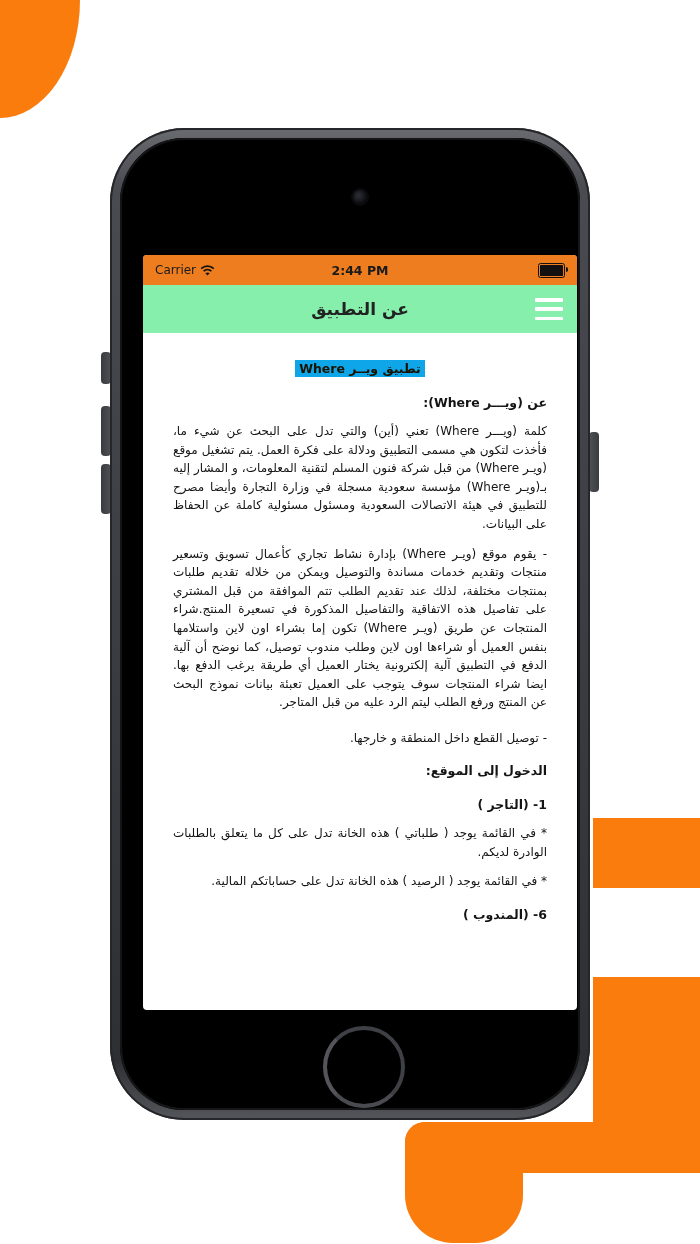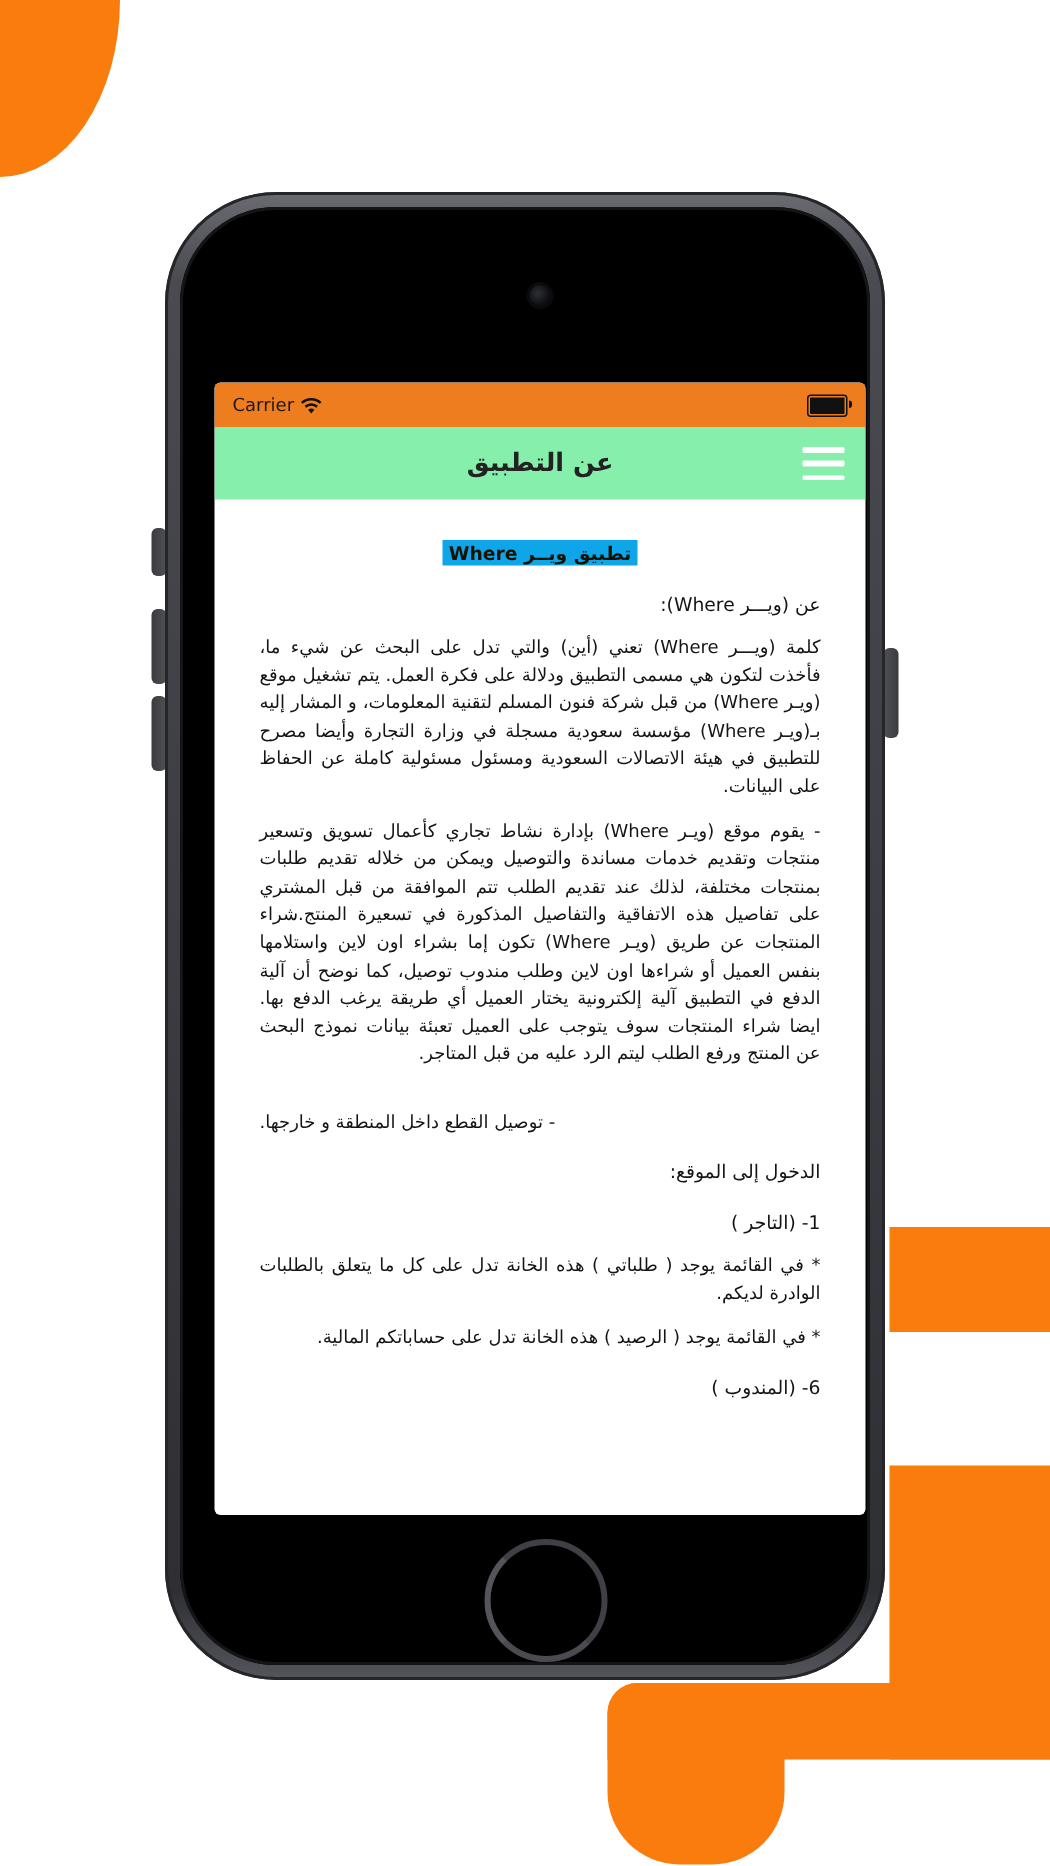--- a/index.html
+++ b/index.html
@@ -53,23 +53,23 @@
   .appbar-title{font-size:17px;font-weight:bold;color:#222;}
   .hamburger{position:absolute;right:14px;top:13px;width:28px;height:22px;cursor:pointer;
              display:flex;flex-direction:column;justify-content:space-between;}
   .hamburger span{display:block;height:3.5px;background:#fff;border-radius:1px;}
 
   .content{height:677px;padding:24px 30px 0 30px;box-sizing:border-box;direction:rtl;
            color:#141414;font-size:12px;line-height:1.55;overflow:hidden;}
   .blk{margin:0 0 11px 0;}
   .badge{text-align:center;margin:2px 0 14px 0;}
   .badge span{font-weight:bold;font-size:12.5px;padding:1px 4px;color:#1a1200;}
-  .heading{font-weight:normal;font-size:12.5px;margin:14px 0 10px 0;text-align:right;}
+  .heading{font-weight:bold;font-size:12.5px;margin:14px 0 10px 0;text-align:right;}
   .para{text-align:justify;}
-  .left-line{direction:rtl;text-align:left;margin:27px 0 6px 0;}
+  .left-line{direction:rtl;text-align:right;margin:17px 0 6px 0;}
 </style>
 </head>
 <body>
 
 <div class="decor tl-wedge" style="background: rgb(249, 124, 13);"></div>
 <div class="decor band-a" style="background: rgb(249, 124, 13);"></div>
 <div class="decor block-b" style="background: rgb(249, 124, 13);"></div>
 <div class="decor strip-c" style="background: rgb(249, 124, 13);"></div>
 <div class="decor bar-d" style="background: rgb(249, 124, 13);"></div>
 
@@ -87,20 +87,21 @@
 
       <div class="statusbar" style="background: rgb(237, 125, 31);">
         <div class="sb-left">
           <span>Carrier</span>
           <svg width="15" height="11" viewBox="0 0 15 11">
             <path d="M7.5 10.6 L9.6 8.2 A3.4 3.4 0 0 0 5.4 8.2 Z" fill="#111"></path>
             <path d="M3.6 6.2 A5.8 5.8 0 0 1 11.4 6.2" fill="none" stroke="#111" stroke-width="1.7"></path>
             <path d="M1.2 3.6 A9.2 9.2 0 0 1 13.8 3.6" fill="none" stroke="#111" stroke-width="1.7"></path>
           </svg>
         </div>
+        <div class="sb-time">2:44 PM</div>
         <div class="sb-batt"></div>
       </div>
 
       <div class="appbar" style="background: #86efac;">
         <div class="appbar-title">عن التطبيق</div>
         <div class="hamburger">
           <span></span>
             <span></span>
             <span></span>
         </div>

